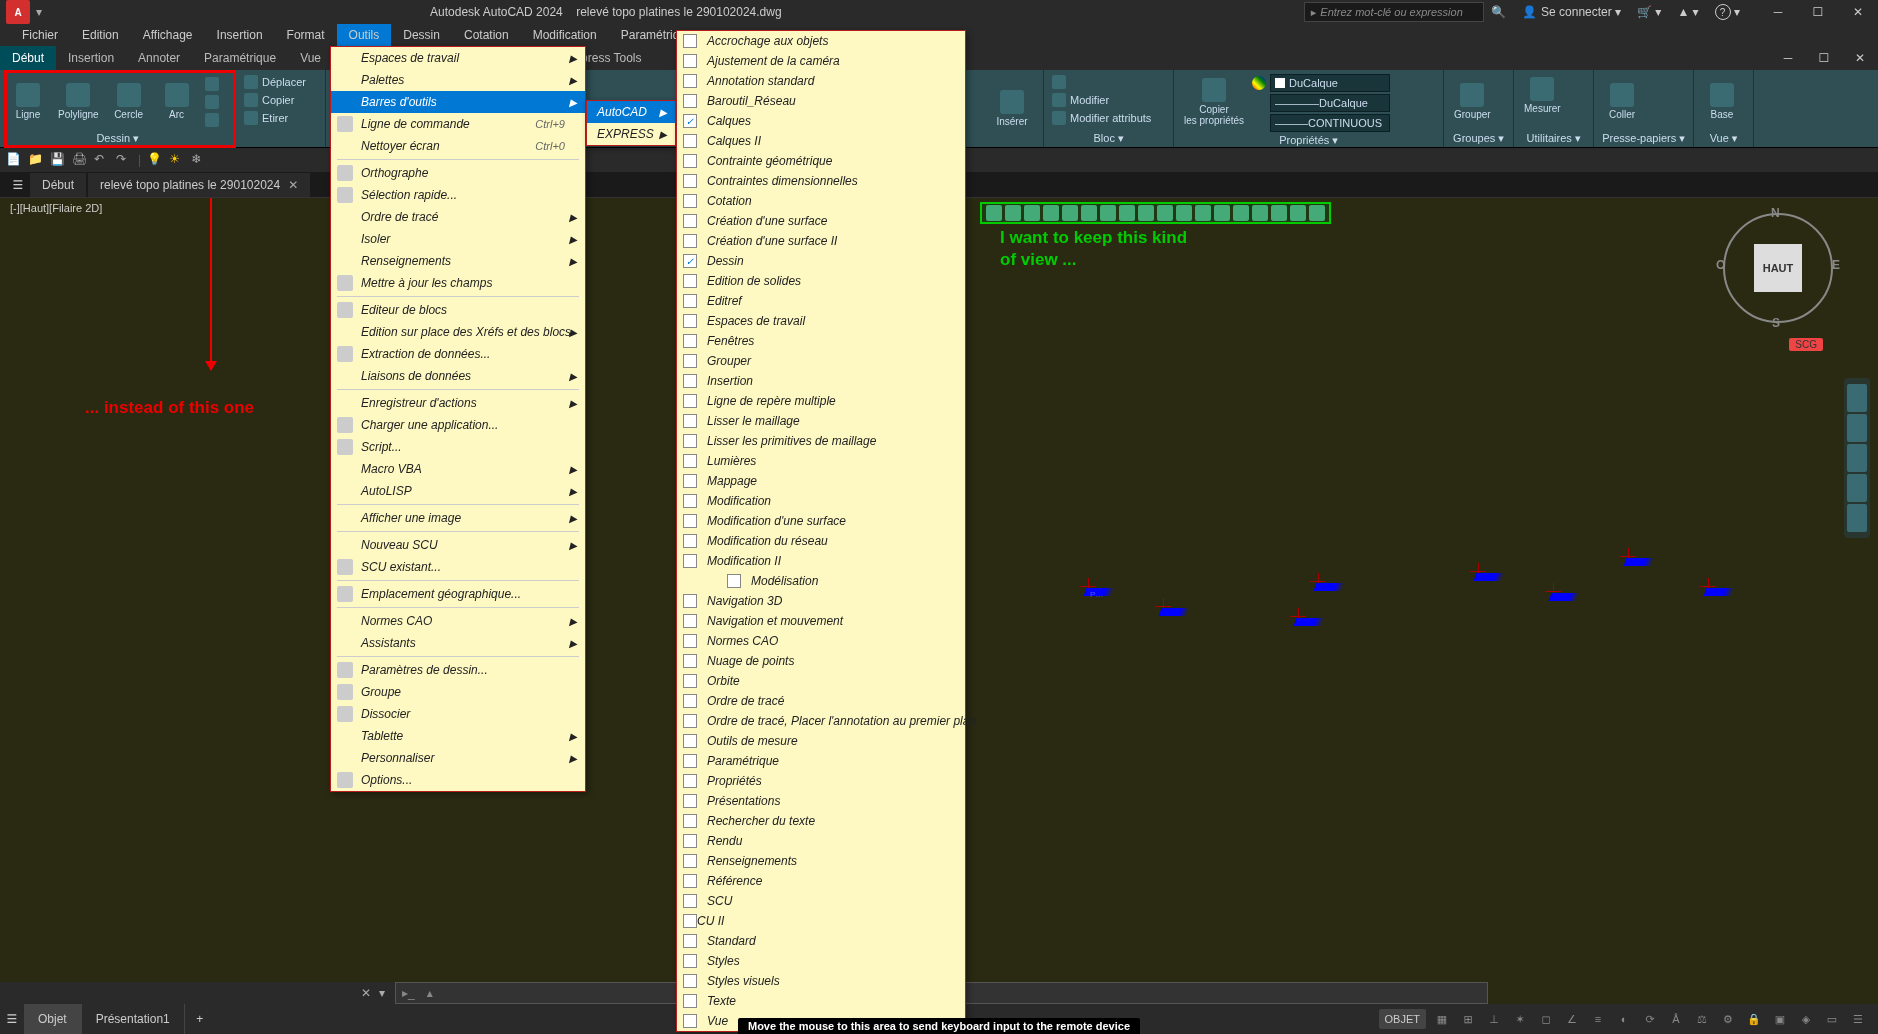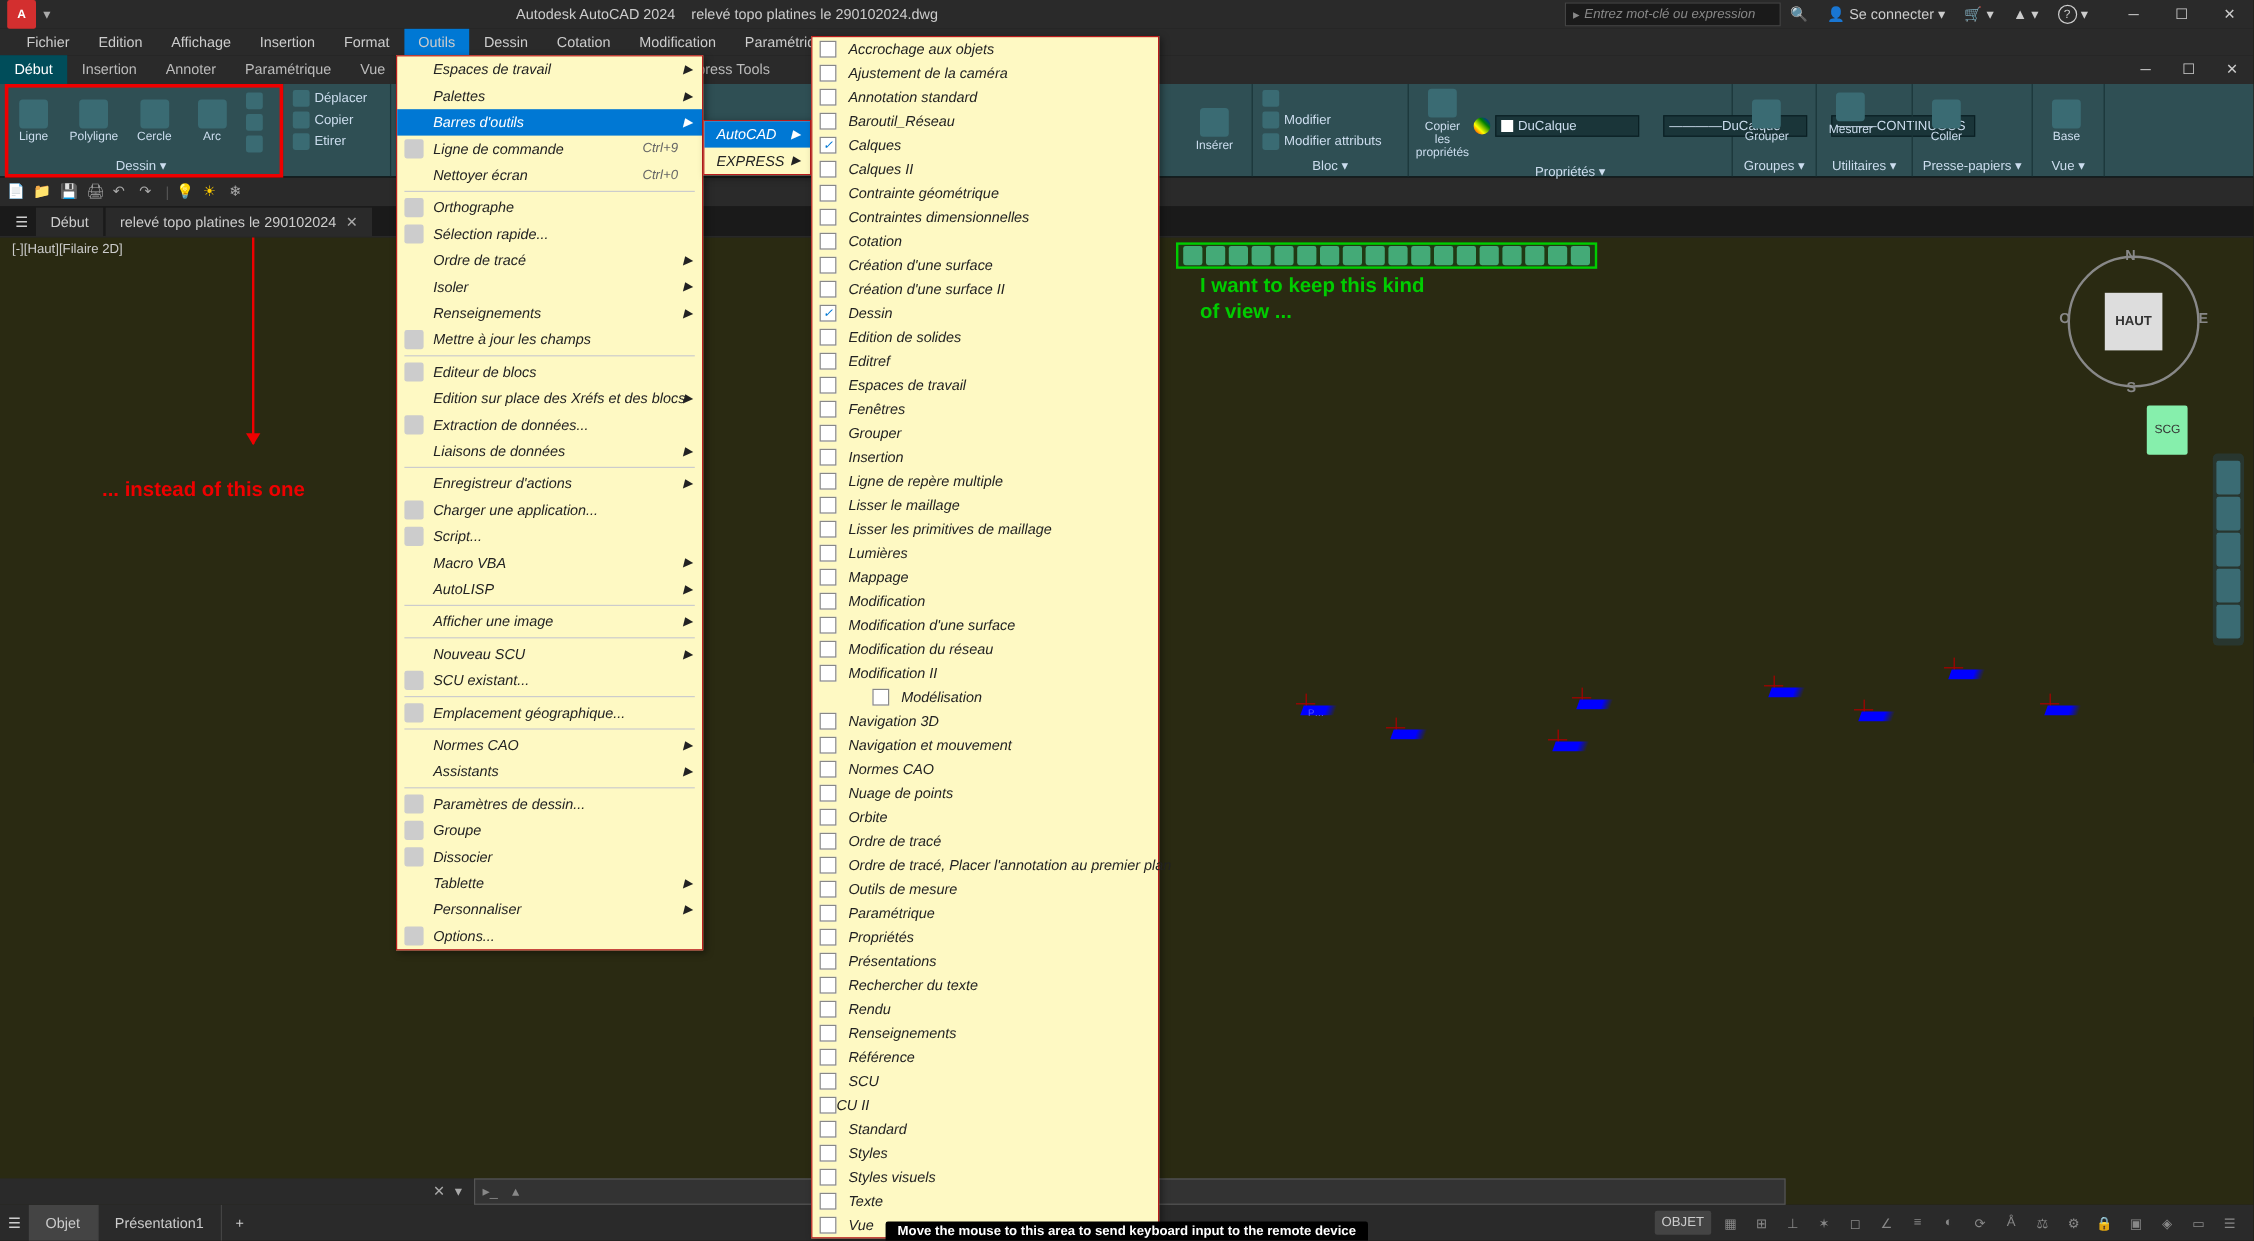--- a/index.html
+++ b/index.html
@@ -65,21 +65,21 @@
 
 
 .tb-strip { position:absolute; top:4px; left:980px; height:22px; display:flex; align-items:center; background:rgba(30,60,20,0.85); border:2px solid #0c0; gap:3px; padding:0 4px; }
 .tb-strip .ti { width:16px; height:16px; background:#4a7; border-radius:2px; cursor:pointer; }
 
 
 .viewcube { position:absolute; top:10px; right:40px; width:120px; height:120px; display:flex; align-items:center; justify-content:center; }
 .vc-ring { position:absolute; width:110px; height:110px; border:2px solid #888; border-radius:50%; }
 .vc-cube { width:48px; height:48px; background:#ddd; display:flex; align-items:center; justify-content:center; color:#333; font-weight:bold; font-size:11px; }
 .vc-dir { position:absolute; color:#888; font-size:12px; font-weight:bold; }
-.scg { position:absolute; top:140px; right:55px; background:#86efac; color:#333; padding:15px 6px; font-size:10px; border-radius:2px; }
+.scg { position:absolute; top:140px; right:55px; background:#ef4444; color:#333; padding:1px 6px; font-size:10px; border-radius:2px; }
 
 
 .navbar { position:absolute; top:180px; right:8px; width:26px; background:rgba(40,60,60,0.7); border-radius:4px; padding:4px 0; }
 .navbar .ni { width:20px; height:28px; margin:2px auto; background:#3a6b73; border-radius:2px; cursor:pointer; display:block; }
 
 
 .crosshair { position:absolute; }
 .crosshair::before { content:""; position:absolute; width:16px; height:1px; background:#a00; top:8px; left:0; }
 .crosshair::after { content:""; position:absolute; width:1px; height:16px; background:#a00; top:0; left:8px; }
 .blue-shape { position:absolute; width:28px; height:8px; background:linear-gradient(90deg,#00f,#00f 70%,transparent); transform:skewX(-20deg); }
@@ -248,21 +248,21 @@
         </div>
     </div>
     <div class="label"><span>Bloc</span> ▾</div>
   </div>
   <div class="ribbon-panel" style="width:270px;">
     <div class="row">
       <div class="r-btn">
           <div class="ic"></div>
           <div class="tx"><span>Copier</span><br><span>les propriétés</span></div>
         </div>
-      <div style="display:flex;flex-direction:row;gap:2px;padding-top:2px;align-items:center;">
+      <div style="display:flex;flex-direction:column;gap:2px;padding-top:2px;align-items:center;">
         <div style="display:flex;gap:4px;align-items:center;">
             <div class="ic" style="width:14px;height:14px;background:linear-gradient(45deg,red,yellow,green,blue);border-radius:50%;"></div>
             <div class="drop-combo">
               <span style="width:10px;height:10px;background:#fff;display:inline-block;margin-right:4px;"></span>
               <span>DuCalque</span>
             </div>
           </div>
         <div class="drop-combo" style="margin-left:18px;">———— <span>DuCalque</span></div>
         <div class="drop-combo" style="margin-left:18px;">——— <span>CONTINUOUS</span></div>
       </div>

